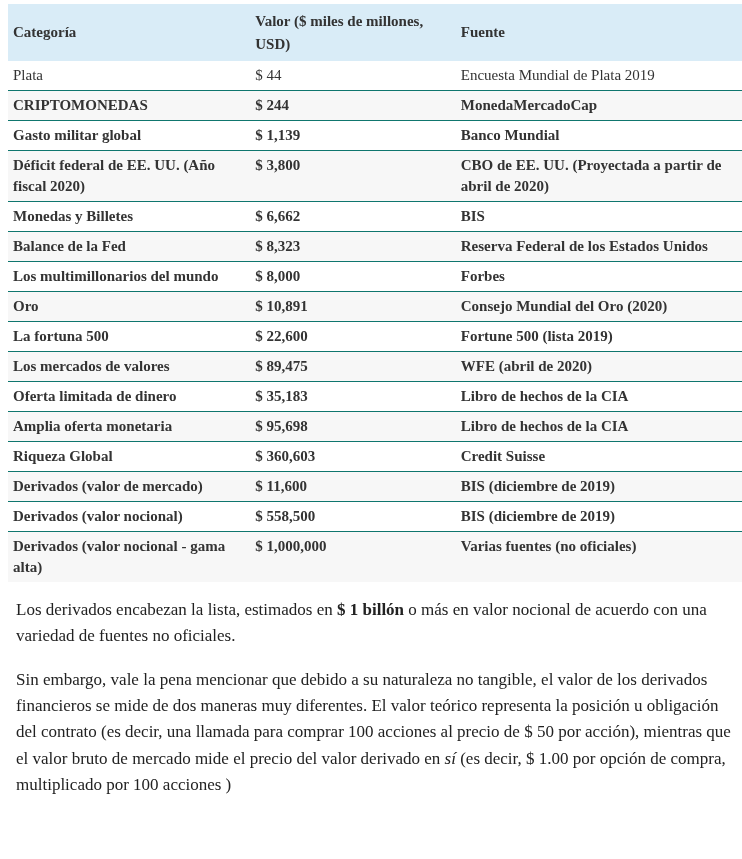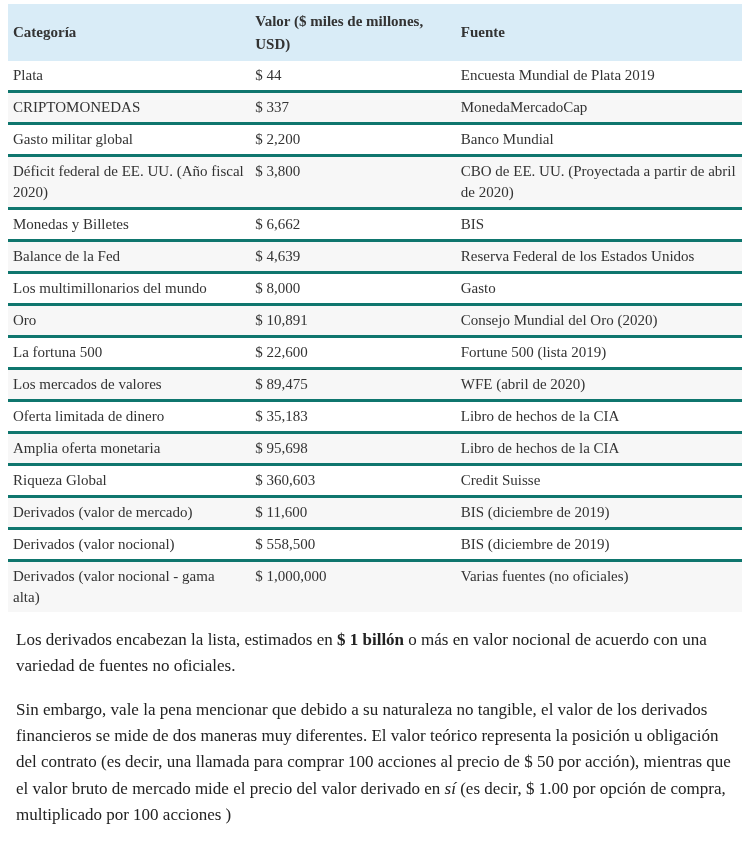--- a/index.html
+++ b/index.html
@@ -42,21 +42,22 @@
   table.data-table tbody td {
     vertical-align: top;
     padding: 4px 6px 4px 5px;
     line-height: 1.4;
     color: #333333;
   }
   table.data-table tbody tr:nth-child(even) {
     background: #f7f7f7;
   }
   table.data-table tbody tr + tr td {
-    border-top: 3px solid #0f766e;
+    border-top: 1px solid #0f766e;
+    font-weight: bold;
   }
   
   .article-text {
     margin: 0 6px 0 8px;
   }
   .article-text p {
     font-size: 17px;
     line-height: 1.55;
     margin: 15px 0 17px 8px;
     color: #222222;
@@ -84,47 +85,47 @@
         </tr>
       </thead>
       <tbody>
           <tr>
             <td>Plata</td>
             <td>$ 44</td>
             <td>Encuesta Mundial de Plata 2019</td>
           </tr>
           <tr>
             <td>CRIPTOMONEDAS</td>
-            <td>$ 337</td>
+            <td>$ 244</td>
             <td>MonedaMercadoCap</td>
           </tr>
           <tr>
             <td>Gasto militar global</td>
-            <td>$ 2,200</td>
+            <td>$ 1,139</td>
             <td>Banco Mundial</td>
           </tr>
           <tr>
             <td>Déficit federal de EE. UU. (Año fiscal 2020)</td>
             <td>$ 3,800</td>
             <td>CBO de EE. UU. (Proyectada a partir de abril de 2020)</td>
           </tr>
           <tr>
             <td>Monedas y Billetes</td>
             <td>$ 6,662</td>
             <td>BIS</td>
           </tr>
           <tr>
             <td>Balance de la Fed</td>
-            <td>$ 4,639</td>
+            <td>$ 8,323</td>
             <td>Reserva Federal de los Estados Unidos</td>
           </tr>
           <tr>
             <td>Los multimillonarios del mundo</td>
             <td>$ 8,000</td>
-            <td>Gasto</td>
+            <td>Forbes</td>
           </tr>
           <tr>
             <td>Oro</td>
             <td>$ 10,891</td>
             <td>Consejo Mundial del Oro (2020)</td>
           </tr>
           <tr>
             <td>La fortuna 500</td>
             <td>$ 22,600</td>
             <td>Fortune 500 (lista 2019)</td>

